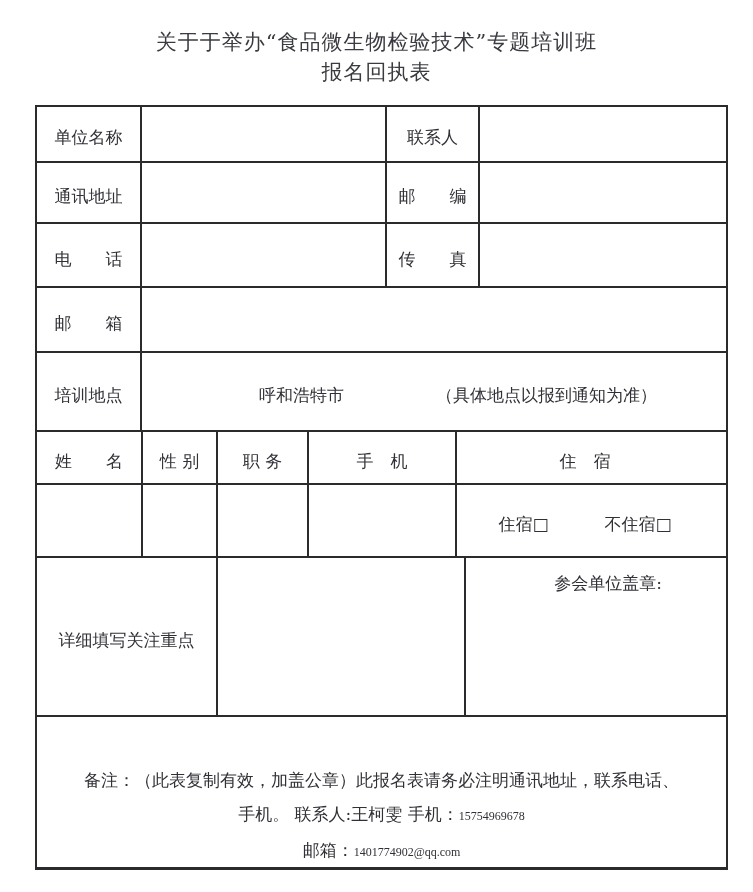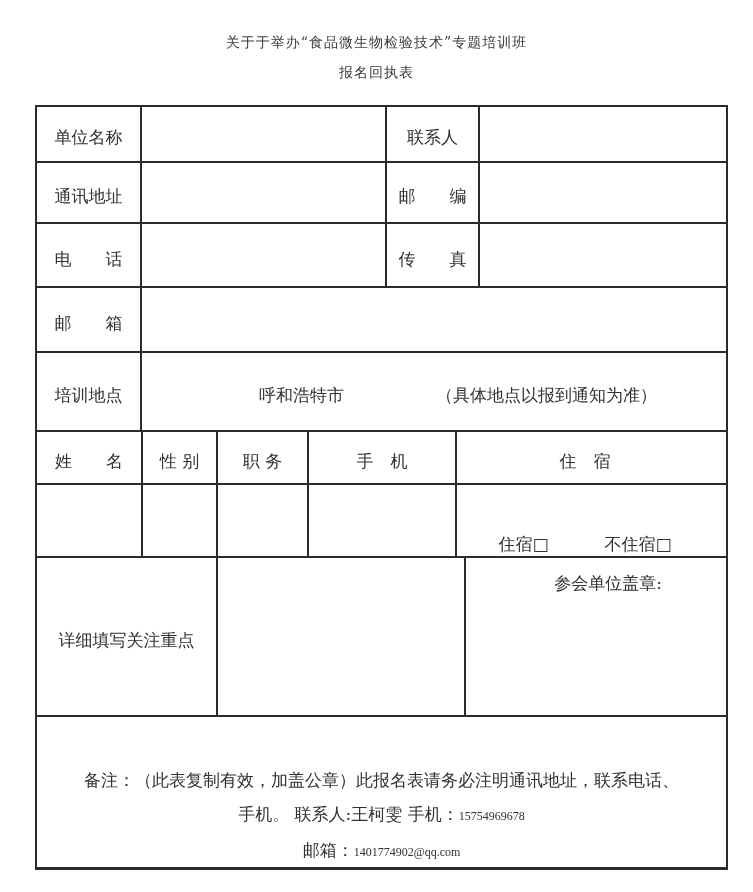--- a/index.html
+++ b/index.html
@@ -7,21 +7,21 @@
     width:753px;height:892px;
     background:#f5f5f5;
     font-family:"DejaVu Serif","Liberation Serif",serif;
   }
   .page{
     position:relative;width:753px;height:892px;background:#ffffff;overflow:hidden;
     color:#33343a;
   }
   .title{
     position:absolute;top:27px;left:0;width:753px;
-    text-align:center;font-size:14px;line-height:30px;letter-spacing:1px;
+    text-align:center;font-size:21px;line-height:30px;letter-spacing:1px;
     color:#3a3b40;
   }
   .tbl{
     position:absolute;left:35px;top:105px;
     width:693px;height:765px;
     box-sizing:border-box;
     border:2px solid #2b2b2e;border-bottom-width:3px;
     display:flex;flex-direction:column;
     background:#ffffff;
   }
@@ -38,21 +38,21 @@
   
   .r1{height:55px}.r2{height:63px}.r3{height:65px}.r4{height:67px}.r5{height:80px}
   .r6{height:55px}.r7{height:74px}.r8{height:163px}.r9{height:152px}
   
   .c-label{width:103px}.c-input1{width:245px}.c-label2{width:93px}.c-input2{width:248px}
   .c-wide{width:586px}
   .c-a1{width:104px}.c-a2{width:75px}.c-a3{width:91px}.c-a4{width:148px}.c-a5{width:258px}
   .c-f1{width:179px}.c-f2{width:248px}.c-f3{width:262px}
   .c-full{width:689px}
   .loc-cell{gap:92px;padding-left:48px;}
-  .lodge-cell{gap:56px;align-items:flex-end;}
+  .lodge-cell{gap:56px;}
   .stamp-cell{position:relative;padding:4px;}
   .stamp-label{position:absolute;top:14px;right:64px;font-size:17px;}
   .date-line{position:absolute;bottom:10px;right:10px;font-size:17px;}
   .remark-cell{
     display:block;text-align:center;
     padding-top:46px;line-height:34px;font-size:17px;
   }
   .num{font-family:Liberation Serif, serif;font-size:12px;}
 </style>
 </head>

